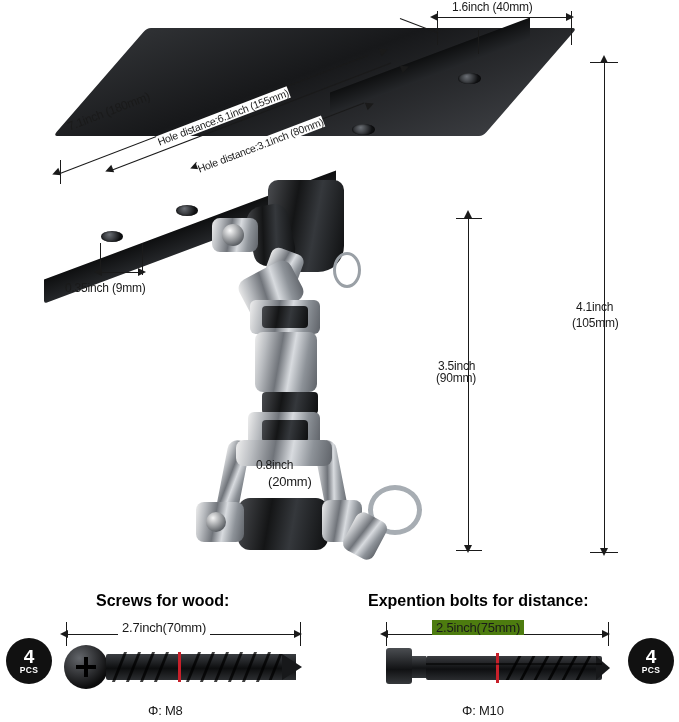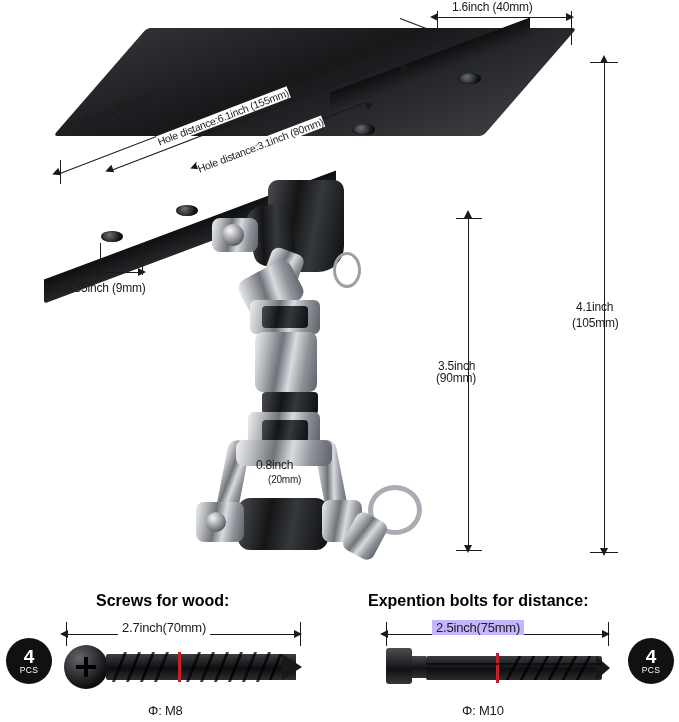--- a/index.html
+++ b/index.html
@@ -59,21 +59,21 @@
 
   
   .sect-title{position:absolute;font-size:16px;font-weight:bold;color:#000;white-space:nowrap;}
   .badge{
     position:absolute;width:46px;height:46px;border-radius:50%;
     background:#111;color:#fff;text-align:center;
     display:flex;flex-direction:column;align-items:center;justify-content:center;
     line-height:1;
   }
   .badge .n{font-size:19px;font-weight:bold;}
-  .badge .p{font-size:8.5px;font-weight:normal;letter-spacing:.3px;}
+  .badge .p{font-size:8.5px;font-weight:bold;letter-spacing:.3px;}
 
   .screw-head{
     position:absolute;border-radius:50%;
     background:radial-gradient(circle at 35% 30%,#63666b,#0b0b0c 72%);
   }
   .screw-shank{
     position:absolute;
     background:linear-gradient(180deg,#3a3d41,#0d0e0f 55%,#2c2e31);
   }
   .thread{position:absolute;background:#000;opacity:.75;transform:skewX(-22deg);}
@@ -195,21 +195,21 @@
 
   <div class="line vline" style="left:468px;top:218px;height:330px;"></div>
   <div class="ar ar-u" style="left:464px;top:210px;"></div>
   <div class="ar ar-d" style="left:464px;top:545px;"></div>
   <div class="tickh" style="left:456px;top:218px;width:26px;"></div>
   <div class="tickh" style="left:456px;top:550px;width:26px;"></div>
   <div class="lbl" style="left:438px;top:359px;font-size:12px;">3.5inch</div>
   <div class="lbl" style="left:436px;top:371px;font-size:12px;">(90mm)</div>
 
   <div class="lbl" style="left:256px;top:458px;font-size:12px;">0.8inch</div>
-  <div class="lbl" style="left:268px;top:474px;font-size:10px;">(20mm)</div>
+  <div class="lbl" style="left:268px;top:474px;font-size:13px;">(20mm)</div>
 
   <div class="sect-title" style="left:96px;top:592px;">Screws for wood:</div>
 
   <div class="badge" style="left:6px;top:638px;">
     <span class="n">4</span>
     <span class="p">PCS</span>
   </div>
 
   <div class="line hline" style="left:66px;top:634px;width:234px;"></div>
   <div class="ar ar-l" style="left:60px;top:630px;"></div>
@@ -246,21 +246,21 @@
   <div class="badge" style="left:628px;top:638px;">
     <span class="n">4</span>
     <span class="p">PCS</span>
   </div>
 
   <div class="line hline" style="left:386px;top:634px;width:222px;"></div>
   <div class="ar ar-l" style="left:380px;top:630px;"></div>
   <div class="ar ar-r" style="left:602px;top:630px;"></div>
   <div class="tick" style="left:386px;top:622px;height:24px;"></div>
   <div class="tick" style="left:608px;top:622px;height:24px;"></div>
-  <div class="lbl" style="left:432px;top:620px;font-size:13px;background:#c4b5fd;padding:0 4px;">2.5inch(75mm)</div>
+  <div class="lbl" style="left:432px;top:620px;font-size:13px;background:#4d7c0f;padding:0 4px;">2.5inch(75mm)</div>
 
   <div>
     <div class="bolt-hex" style="left:386px;top:648px;width:26px;height:36px;border-radius:3px;"></div>
     <div class="bolt-body" style="left:412px;top:656px;width:14px;height:22px;"></div>
     <div class="bolt-sleeve" style="left:426px;top:656px;width:176px;height:24px;border-radius:2px;"></div>
     <div style="position:absolute;left:596px;top:656px;width:0;height:0;border-top:12px solid transparent;border-bottom:12px solid transparent;border-left:14px solid #17181a;"></div>
     <div class="redmark" style="left:496px;top:653px;width:3px;height:30px;"></div>
     <div class="slit" style="left:512px;top:656px;width:3px;height:24px;"></div>
     <div class="slit" style="left:526px;top:656px;width:3px;height:24px;"></div>
     <div class="slit" style="left:540px;top:656px;width:3px;height:24px;"></div>

